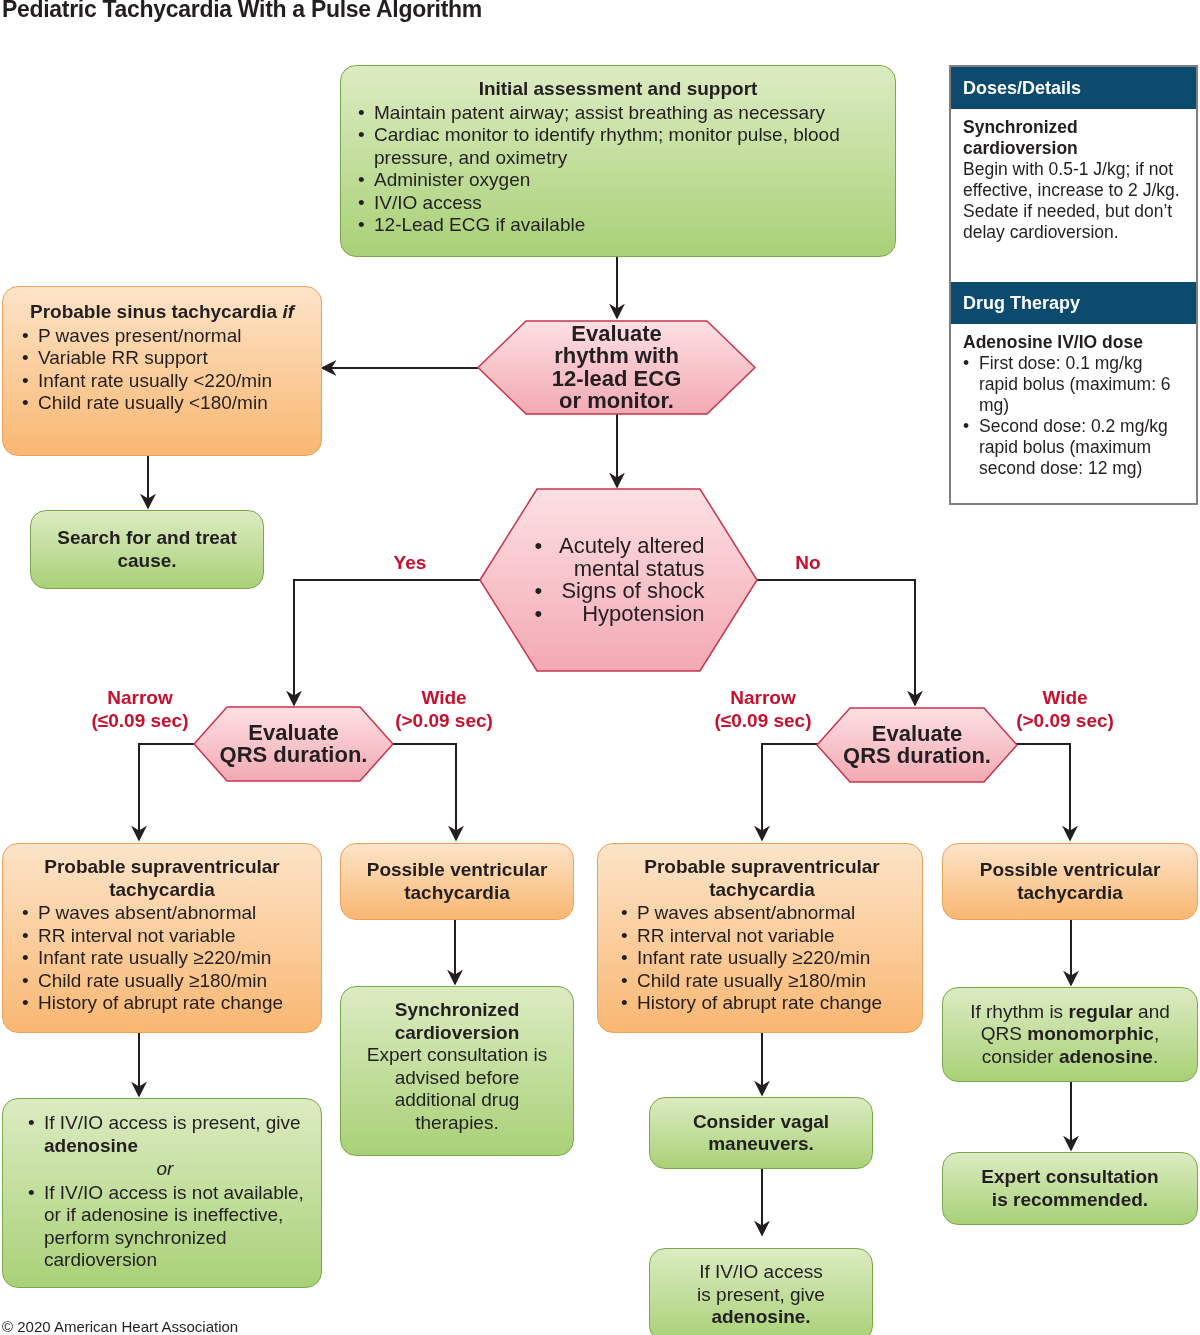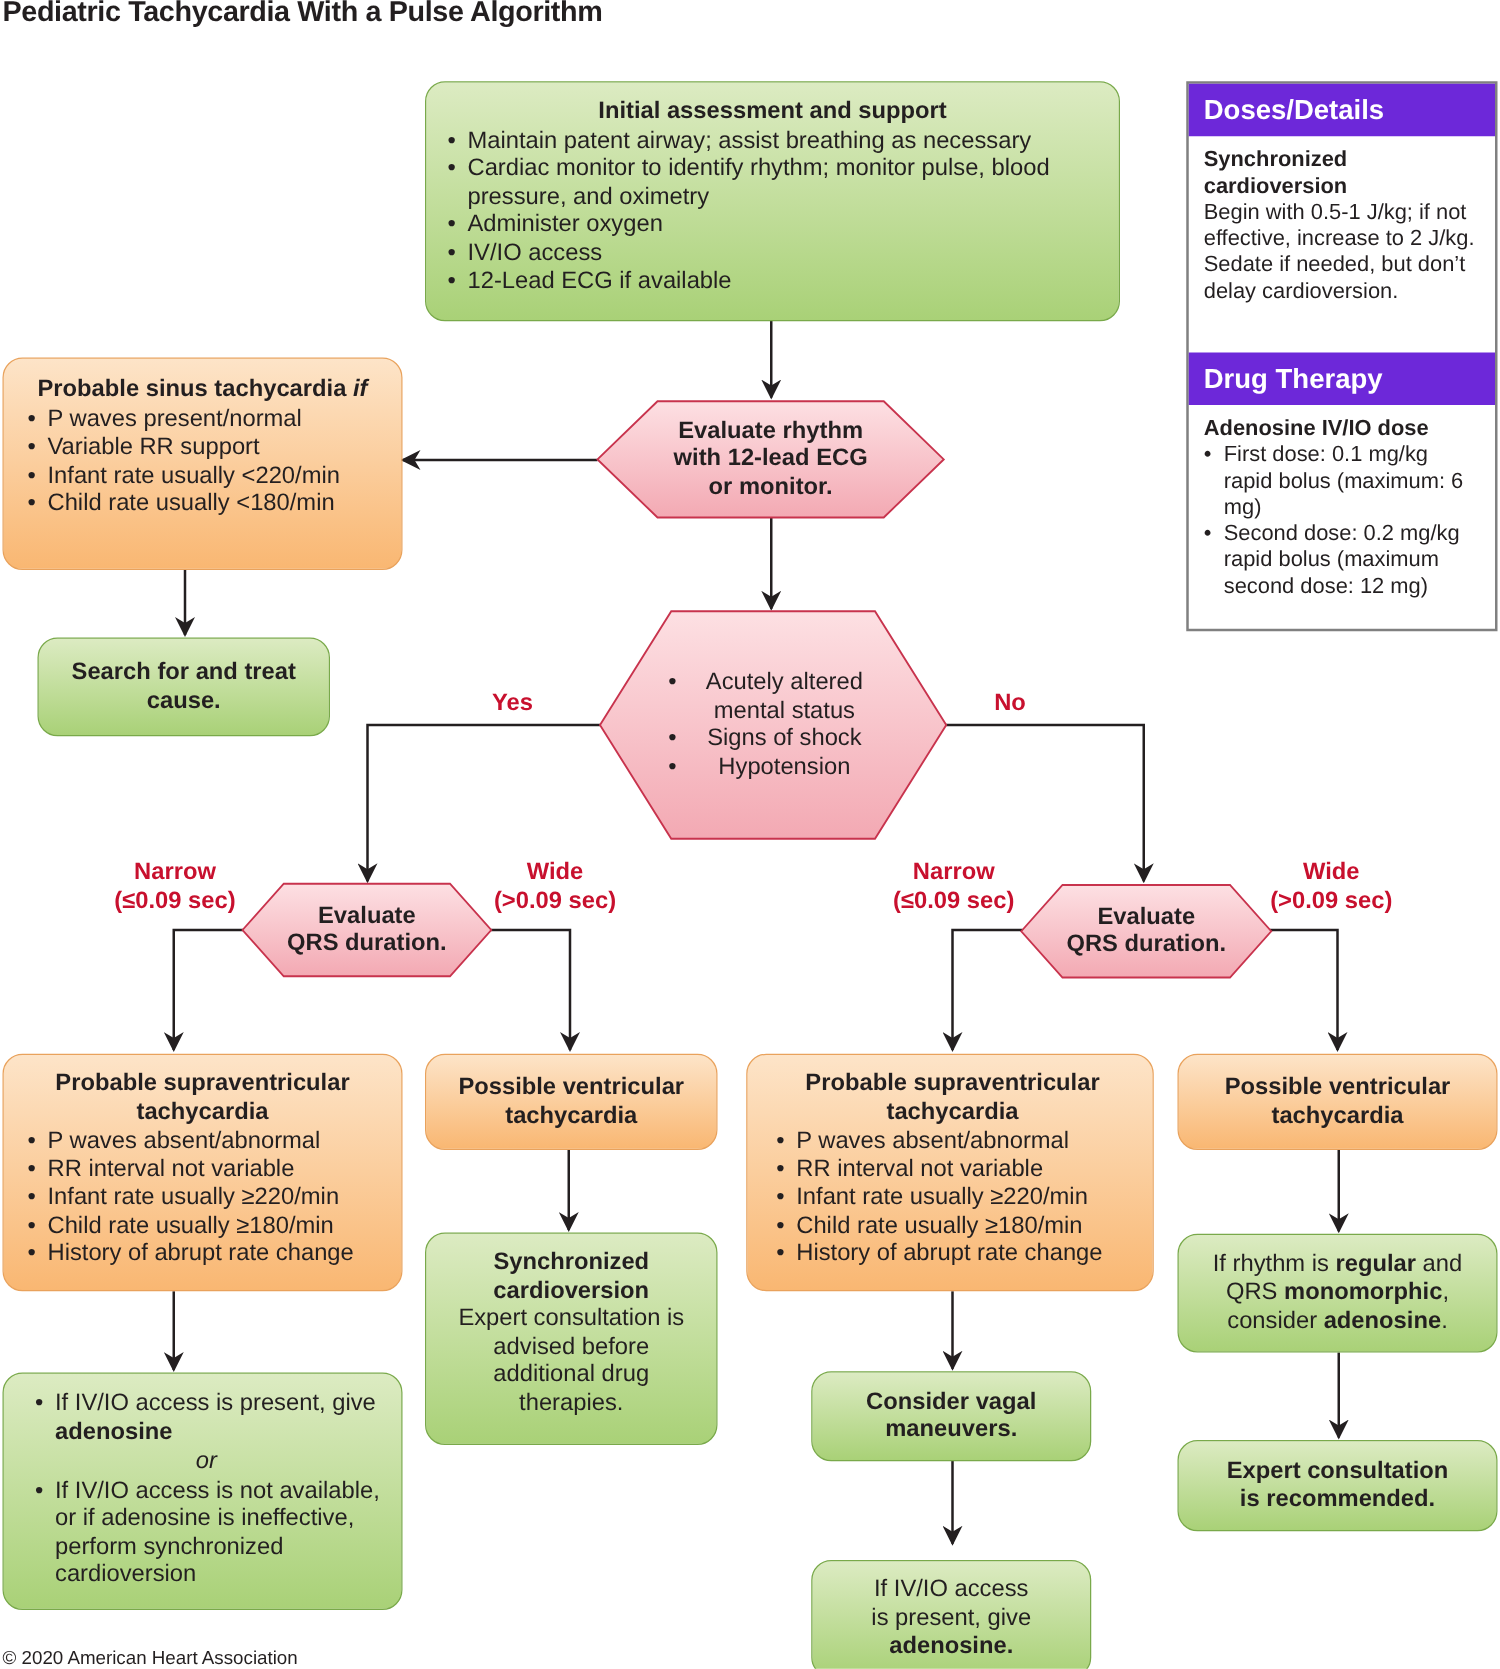--- a/index.html
+++ b/index.html
@@ -15,30 +15,30 @@
   .box ul { list-style:none; margin:1px; padding:0; }
   .box li { position:relative; padding-left:18px; }
   .box li::before { content:"\2022"; position:absolute; left:2px; top:0; }
   .center { text-align:center; }
   .b { font-weight:bold; }
   .i { font-style:italic; }
 
   .hex { position:absolute; }
   .hex svg { position:absolute; left:0; top:0; width:100%; height:100%; overflow:visible; }
   .hex .txt { position:absolute; left:0; top:0; width:100%; height:100%; display:flex; flex-direction:column;
-              justify-content:center; align-items:center; text-align:center; font-size:19px; line-height:22.5px; }
+              justify-content:center; align-items:center; text-align:center; font-size:22px; line-height:22.5px; }
   .hex .txt .hd { font-weight:bold; }
-  .hex ul { list-style:none; margin:0; padding:0; text-align:center; }
+  .hex ul { list-style:none; margin:0; padding:0; text-align:right; }
   .hex li { position:relative; padding-left:18px; }
   .hex li::before { content:"\2022"; position:absolute; left:2px; }
 
   .lbl { position:absolute; color:#c8102e; font-weight:bold; font-size:19px; line-height:23px; text-align:center; }
 
   .side { position:absolute; left:949px; top:65px; width:249px; height:440px; box-sizing:border-box; border:2px solid #808080; background:#fff; }
-  .side .bar { background:#6d28d9; color:#fff; font-weight:bold; font-size:22px; padding:8px 12px; height:26px; line-height:26px; }
+  .side .bar { background:#0c4a6e; color:#fff; font-weight:bold; font-size:18px; padding:8px 12px; height:26px; line-height:26px; }
   .side .sec { padding:8px 12px; font-size:17.5px; line-height:21px; }
   .side .sec .hd { font-weight:bold; }
   .side ul { list-style:none; margin:0; padding:0; }
   .side li { position:relative; padding-left:16px; }
   .side li::before { content:"\2022"; position:absolute; left:0; }
 
   svg.lines { position:absolute; left:0; top:0; width:1200px; height:1335px; pointer-events:none; }
 </style>
 </head>
 <body>

